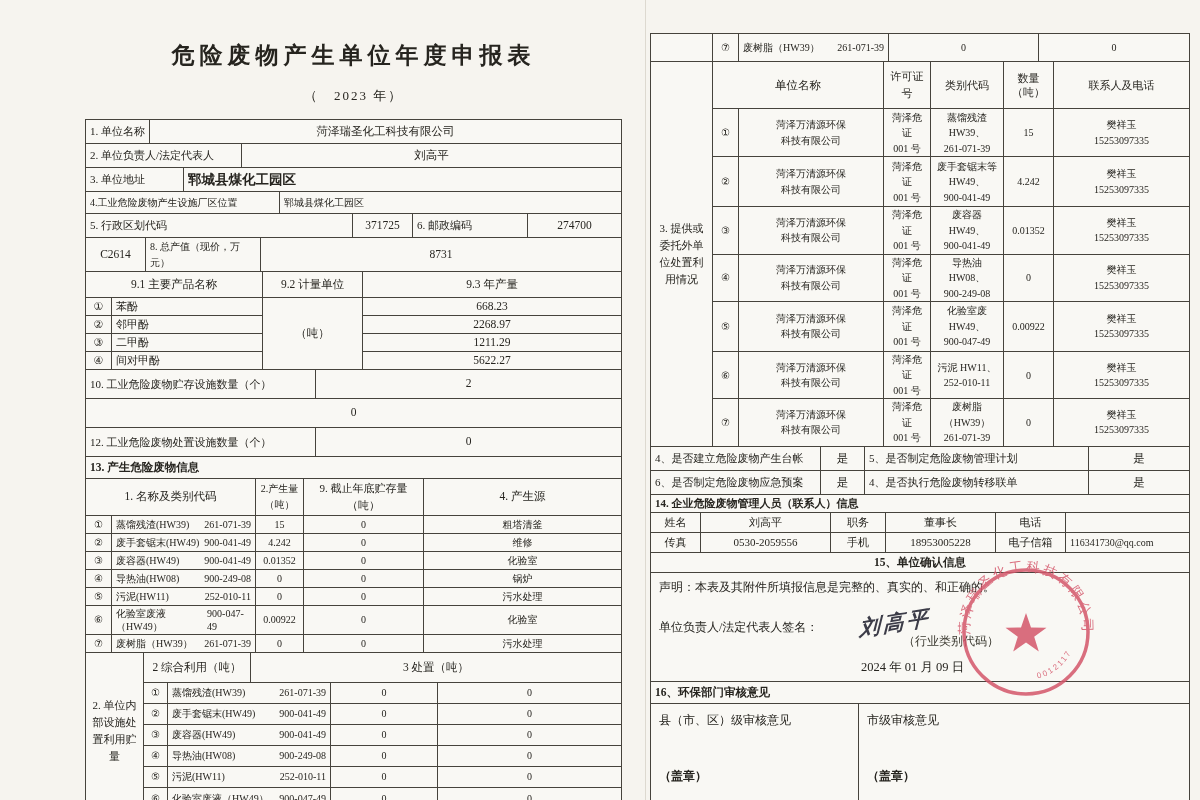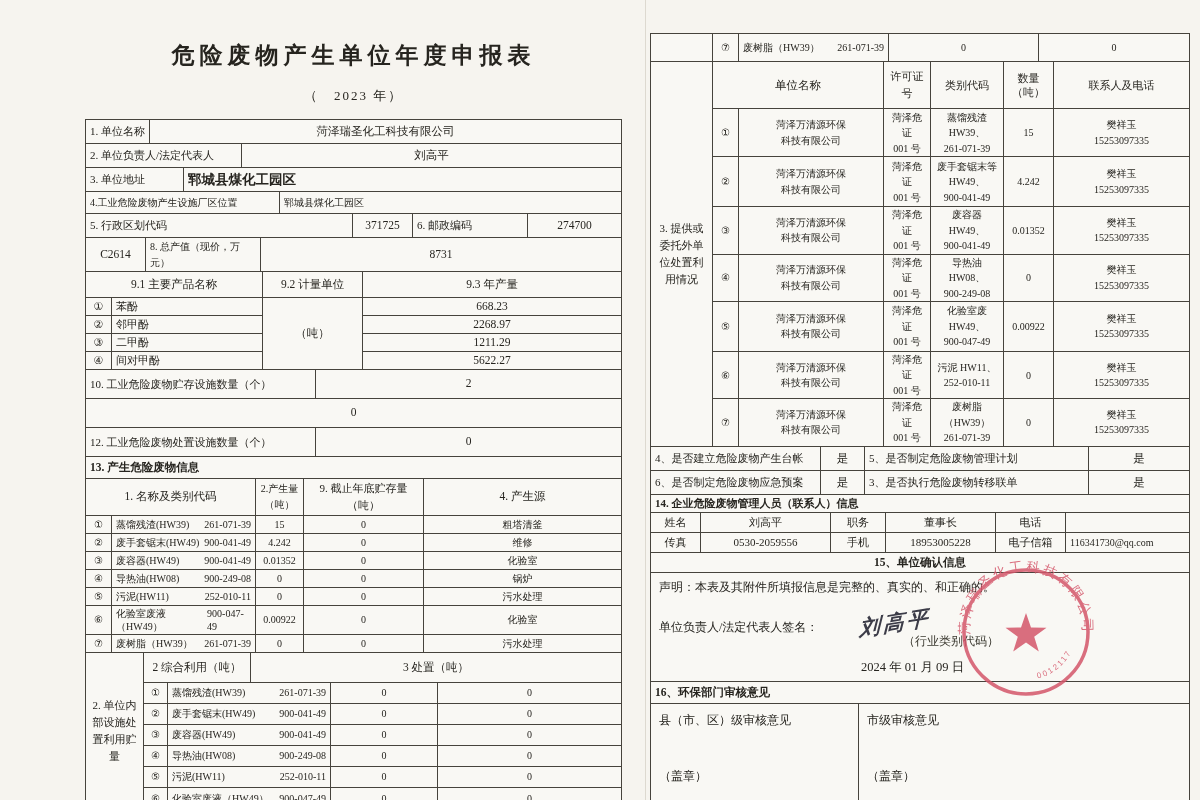--- a/index.html
+++ b/index.html
@@ -53,21 +53,21 @@
     position:absolute; top:36px; left:208px;
     font-size:21px; font-style:italic; font-weight:bold; color:#3c3c48;
     transform: rotate(-9deg) skewX(-10deg); letter-spacing:3px;
   }
   .stamp-note { position:absolute; top:60px; left:252px; font-size:12px; color:#3a382f; }
   .conf-date  { position:absolute; top:86px; left:210px; font-size:12.5px; }
   .stamp { position:absolute; top:-16px; right:88px; width:150px; height:150px; opacity:.85; pointer-events:none; }
 
   .review-cell { position:relative; height:126px; font-size:12px; }
   .review-label { position:absolute; top:8px; left:8px; }
-  .review-seal  { position:absolute; top:64px; left:8px; }
+  .review-seal  { position:absolute; top:64px; left:8px;font-weight:bold; }
 </style>
 </head>
 <body>
 
 <div class="seam"></div>
 
 <div class="page page-left">
   <div class="doc-title">危险废物产生单位年度申报表</div>
   <div class="year-line">（　2023 年）</div>
 
@@ -536,21 +536,21 @@
 
     <div class="r h24">
       <div class="c f11" style="flex:0 0 170px">4、是否建立危险废物产生台帐</div>
       <div class="c cc" style="flex:0 0 44px">是</div>
       <div class="c f11" style="flex:0 0 224px">5、是否制定危险废物管理计划</div>
       <div class="c cc grow">是</div>
     </div>
     <div class="r h24">
       <div class="c f11" style="flex:0 0 170px">6、是否制定危险废物应急预案</div>
       <div class="c cc" style="flex:0 0 44px">是</div>
-      <div class="c f11" style="flex:0 0 224px">3、是否执行危险废物转移联单</div>
+      <div class="c f11" style="flex:0 0 224px">4、是否执行危险废物转移联单</div>
       <div class="c cc grow">是</div>
     </div>
 
     <div class="r h18">
       <div class="c bold f11 grow" style="border-right:none">14. 企业危险废物管理人员（联系人）信息</div>
     </div>
     <div class="r h20">
       <div class="c cc f11" style="flex:0 0 50px">姓名</div>
       <div class="c cc f11" style="flex:0 0 130px">刘高平</div>
       <div class="c cc f11" style="flex:0 0 55px">职务</div>

